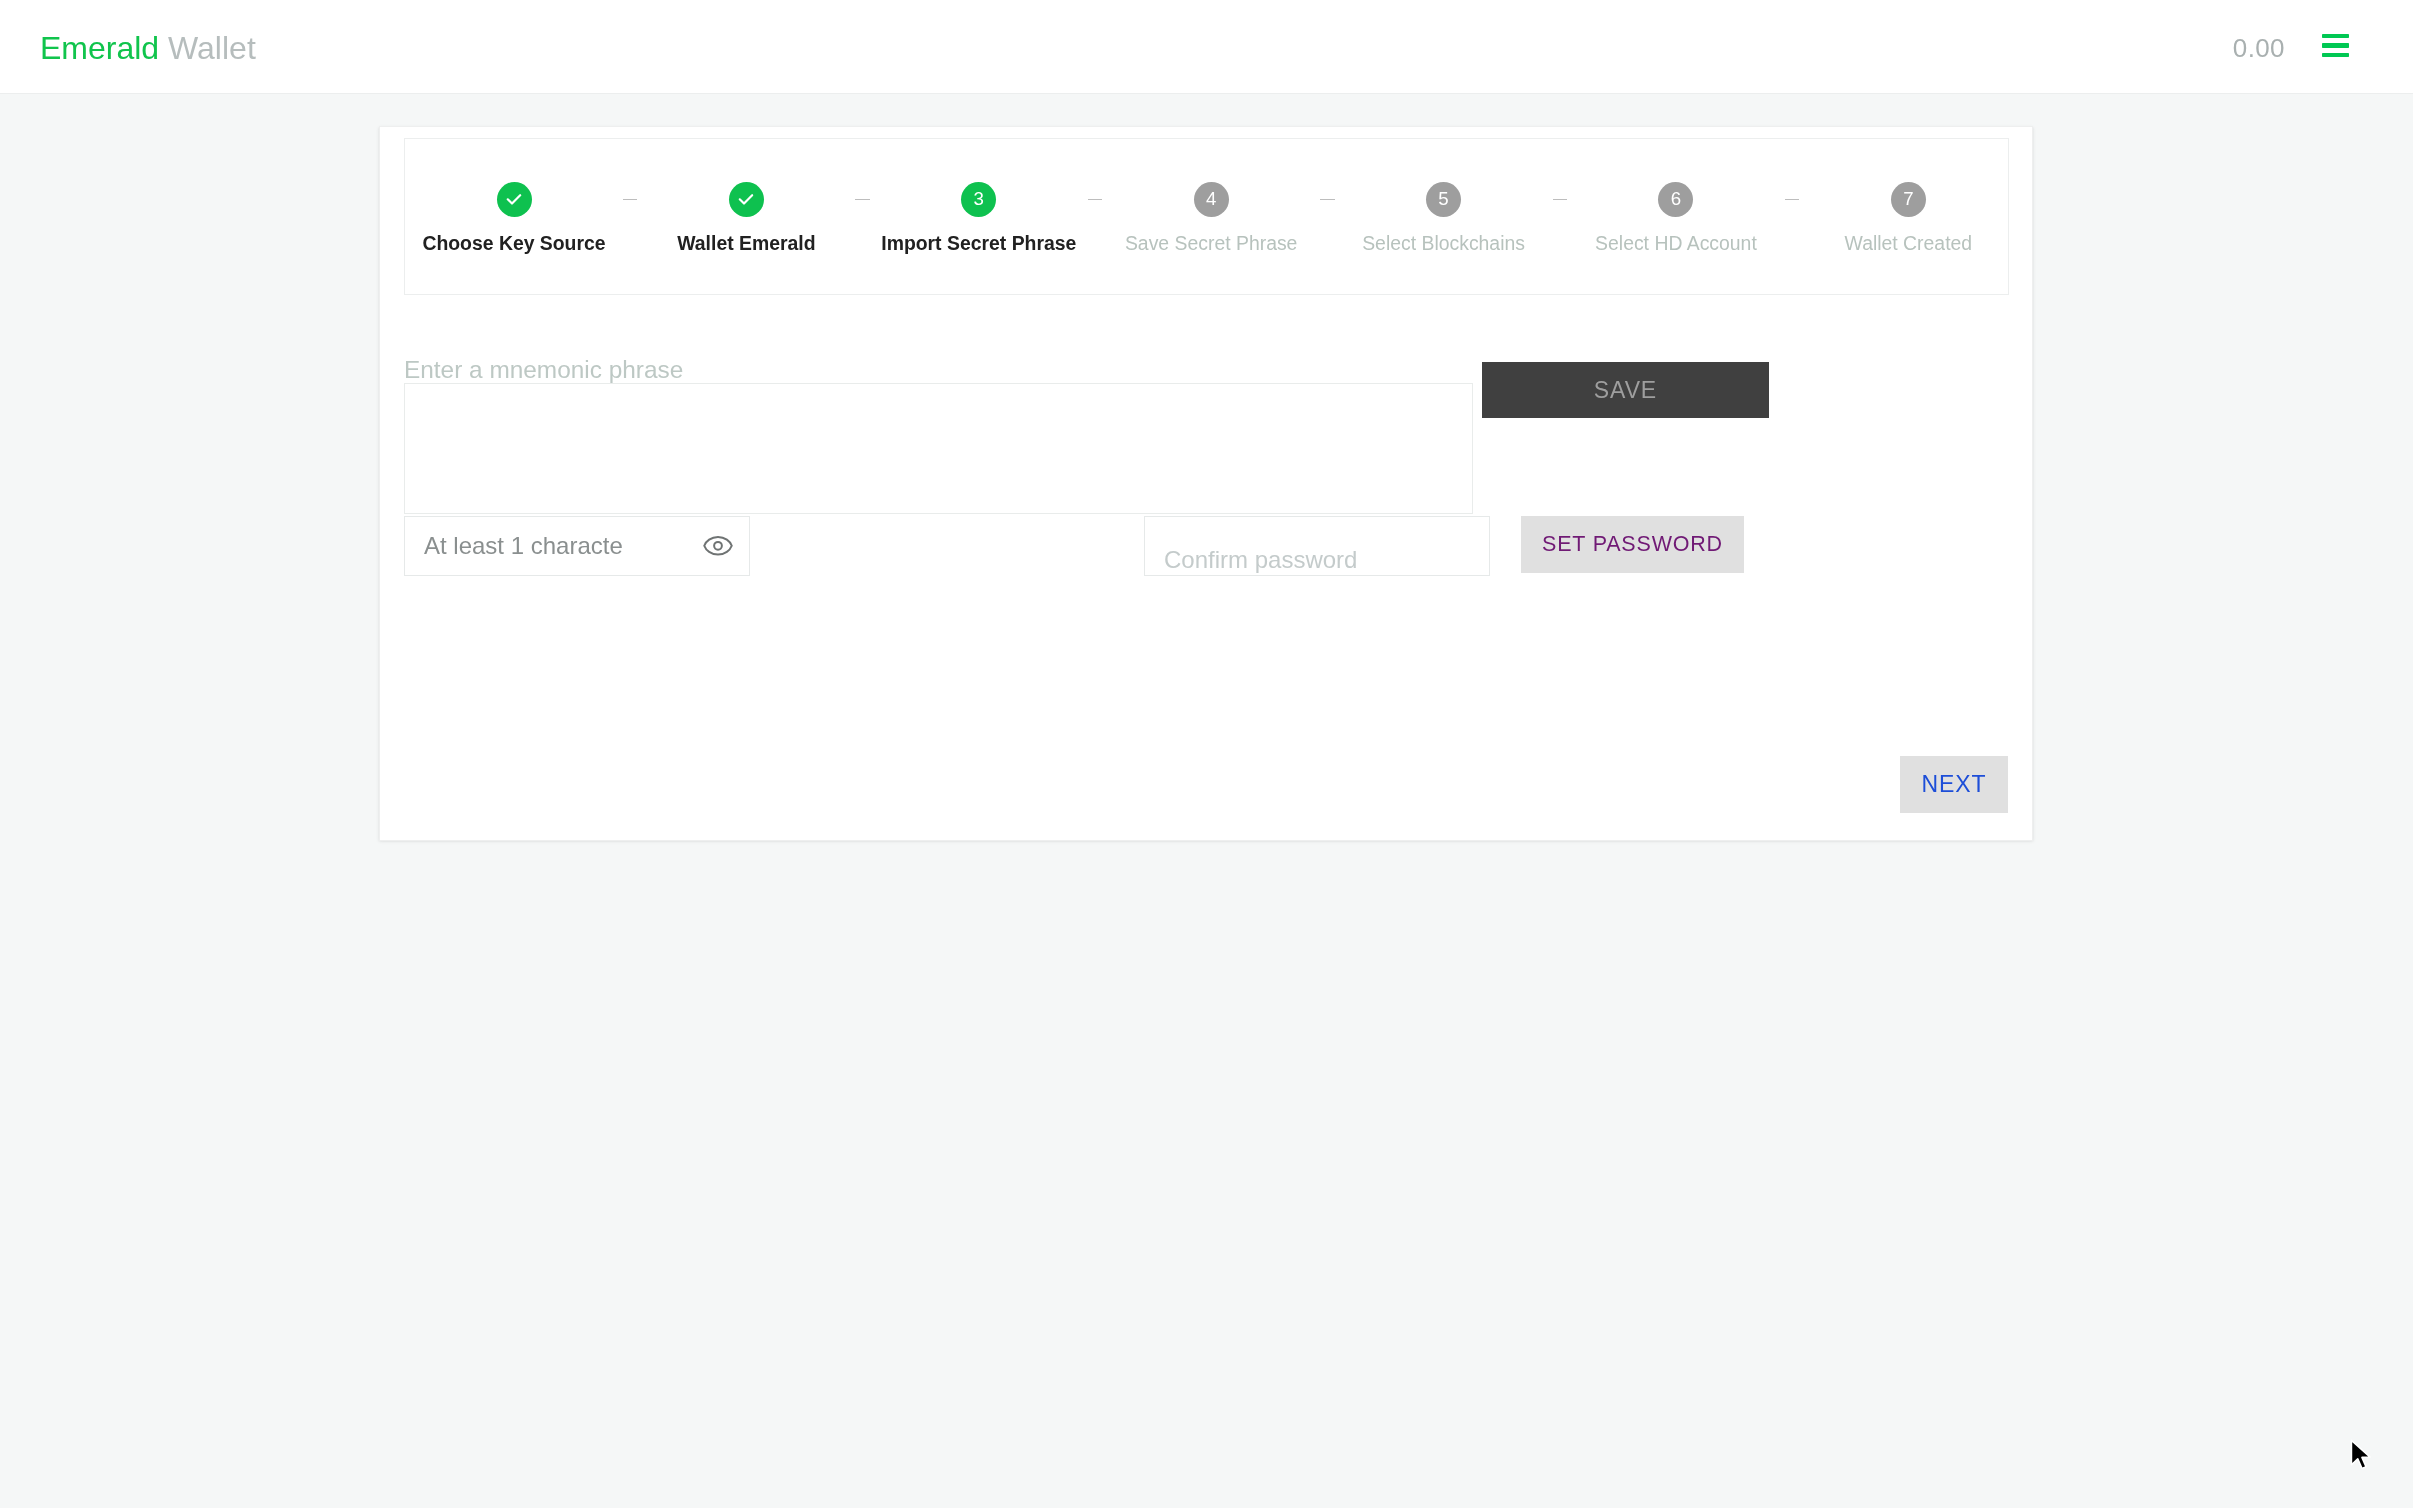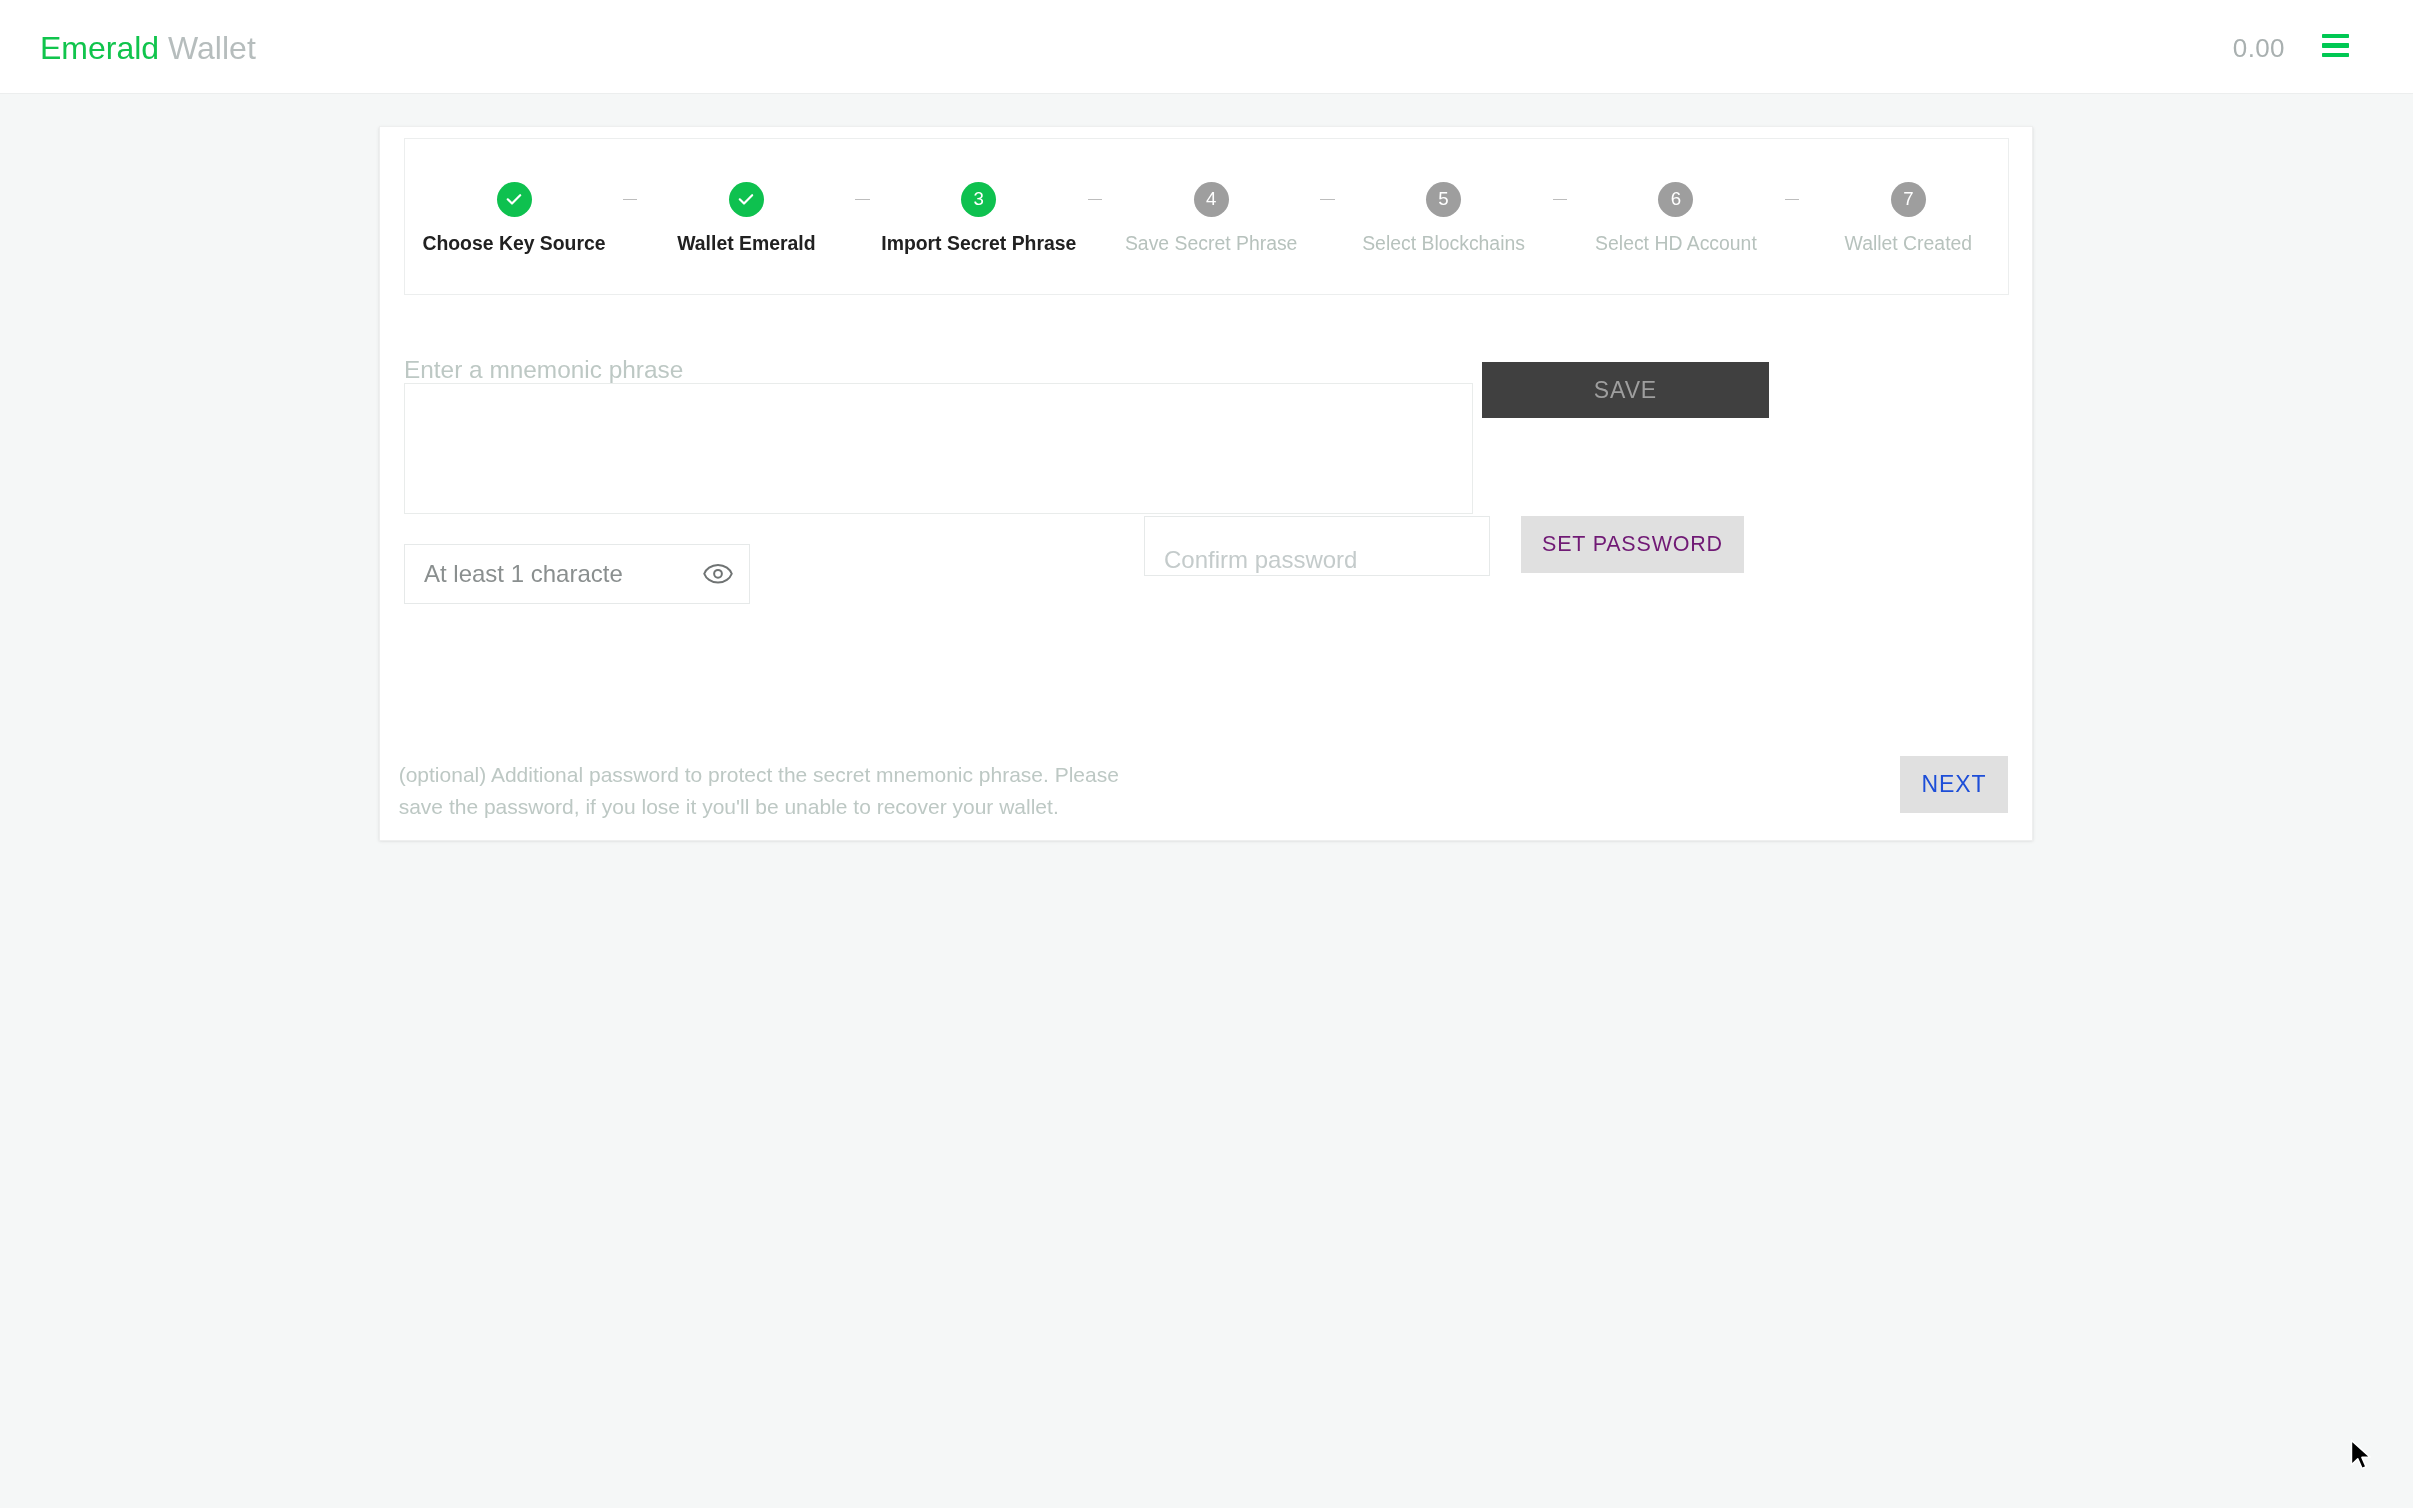--- a/index.html
+++ b/index.html
@@ -190,21 +190,20 @@
     left: 24px;
     top: 389px;
     width: 346px;
     height: 60px;
     border: 0.7px solid #e6e9e9;
     box-sizing: border-box;
     background: #fff;
     display: flex;
     align-items: center;
     padding: 0 14.4px 0 17px;
-    margin-top: 28px;
   }
   .pw-field input {
     flex: 1 1 auto;
     border: none;
     outline: none;
     font-family: "Liberation Sans", sans-serif;
     font-size: 24px;
     color: #8a8f8f;
     background: transparent;
     min-width: 0;
@@ -376,21 +375,20 @@
         </svg>
       </span>
     </div>
 
     <div class="confirm-field">
       <input type="text" placeholder="Confirm password" style="">
     </div>
 
     <button class="setpw-btn">SET PASSWORD</button>
 
-    <div class="help-text">(optional) Additional password to protect the secret mnemonic phrase. Please save the password, if you lose it you'll be unable to recover your wallet.</div>
 
     <button class="next-btn">NEXT</button>
   </div>
 </div>
 
 <div class="cursor">
   <svg width="24.4" height="33" viewBox="0 0 17 23" xmlns="http://www.w3.org/2000/svg">
     <path d="M1 1 L1 18 L5.4 13.8 L8.4 20.6 L11.2 19.4 L8.3 12.8 L14 12.6 Z" fill="#000" stroke="#fff" stroke-width="1.1" stroke-linejoin="round"></path>
   </svg>
 </div>

